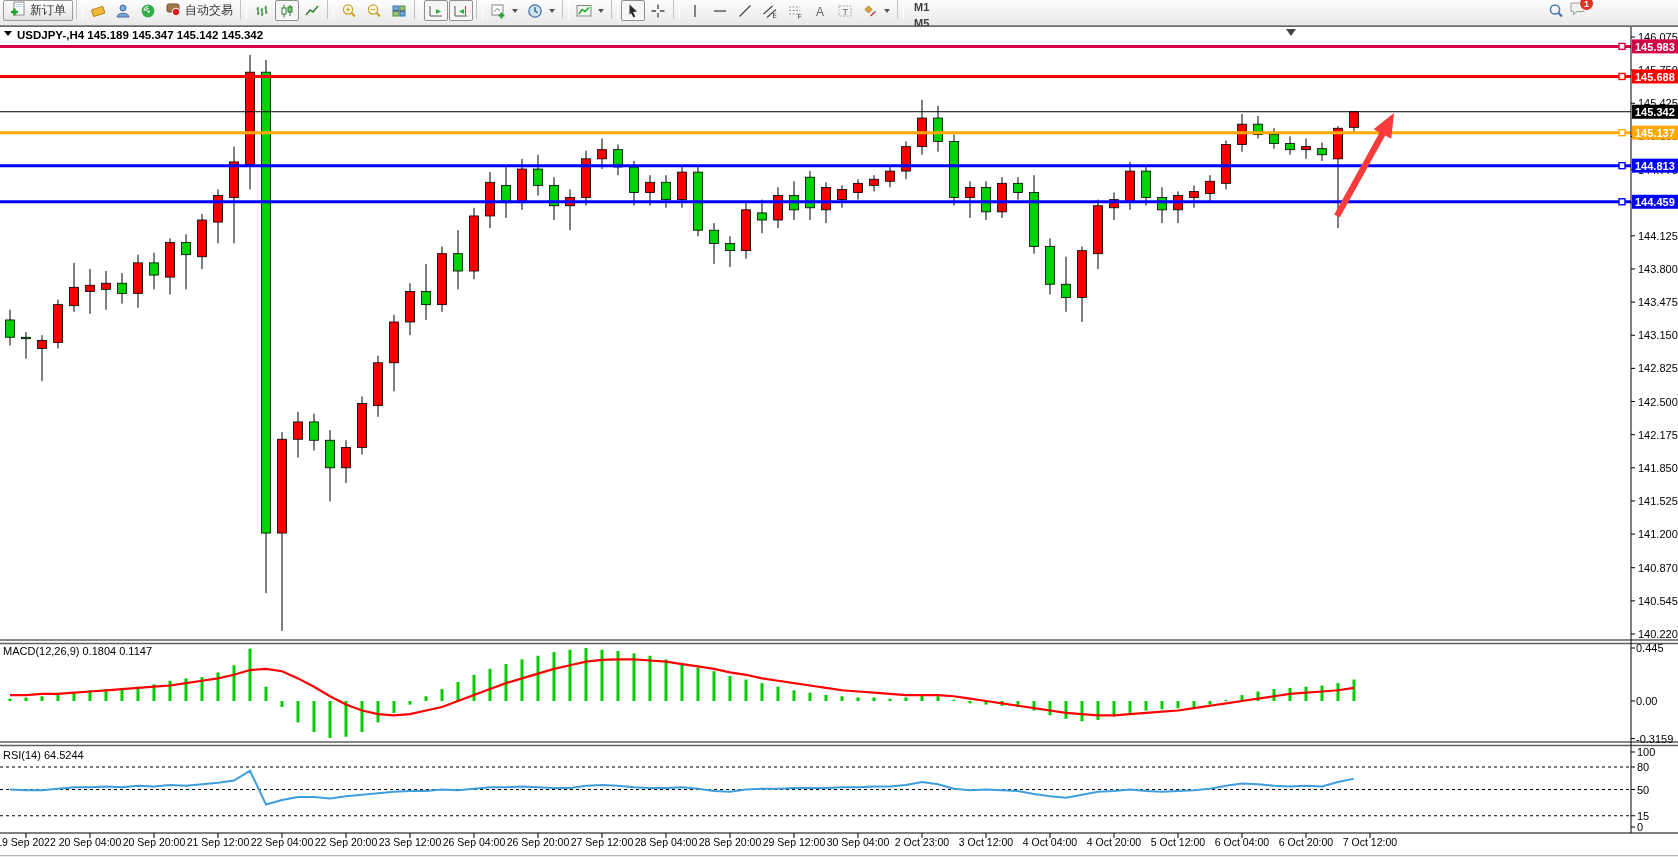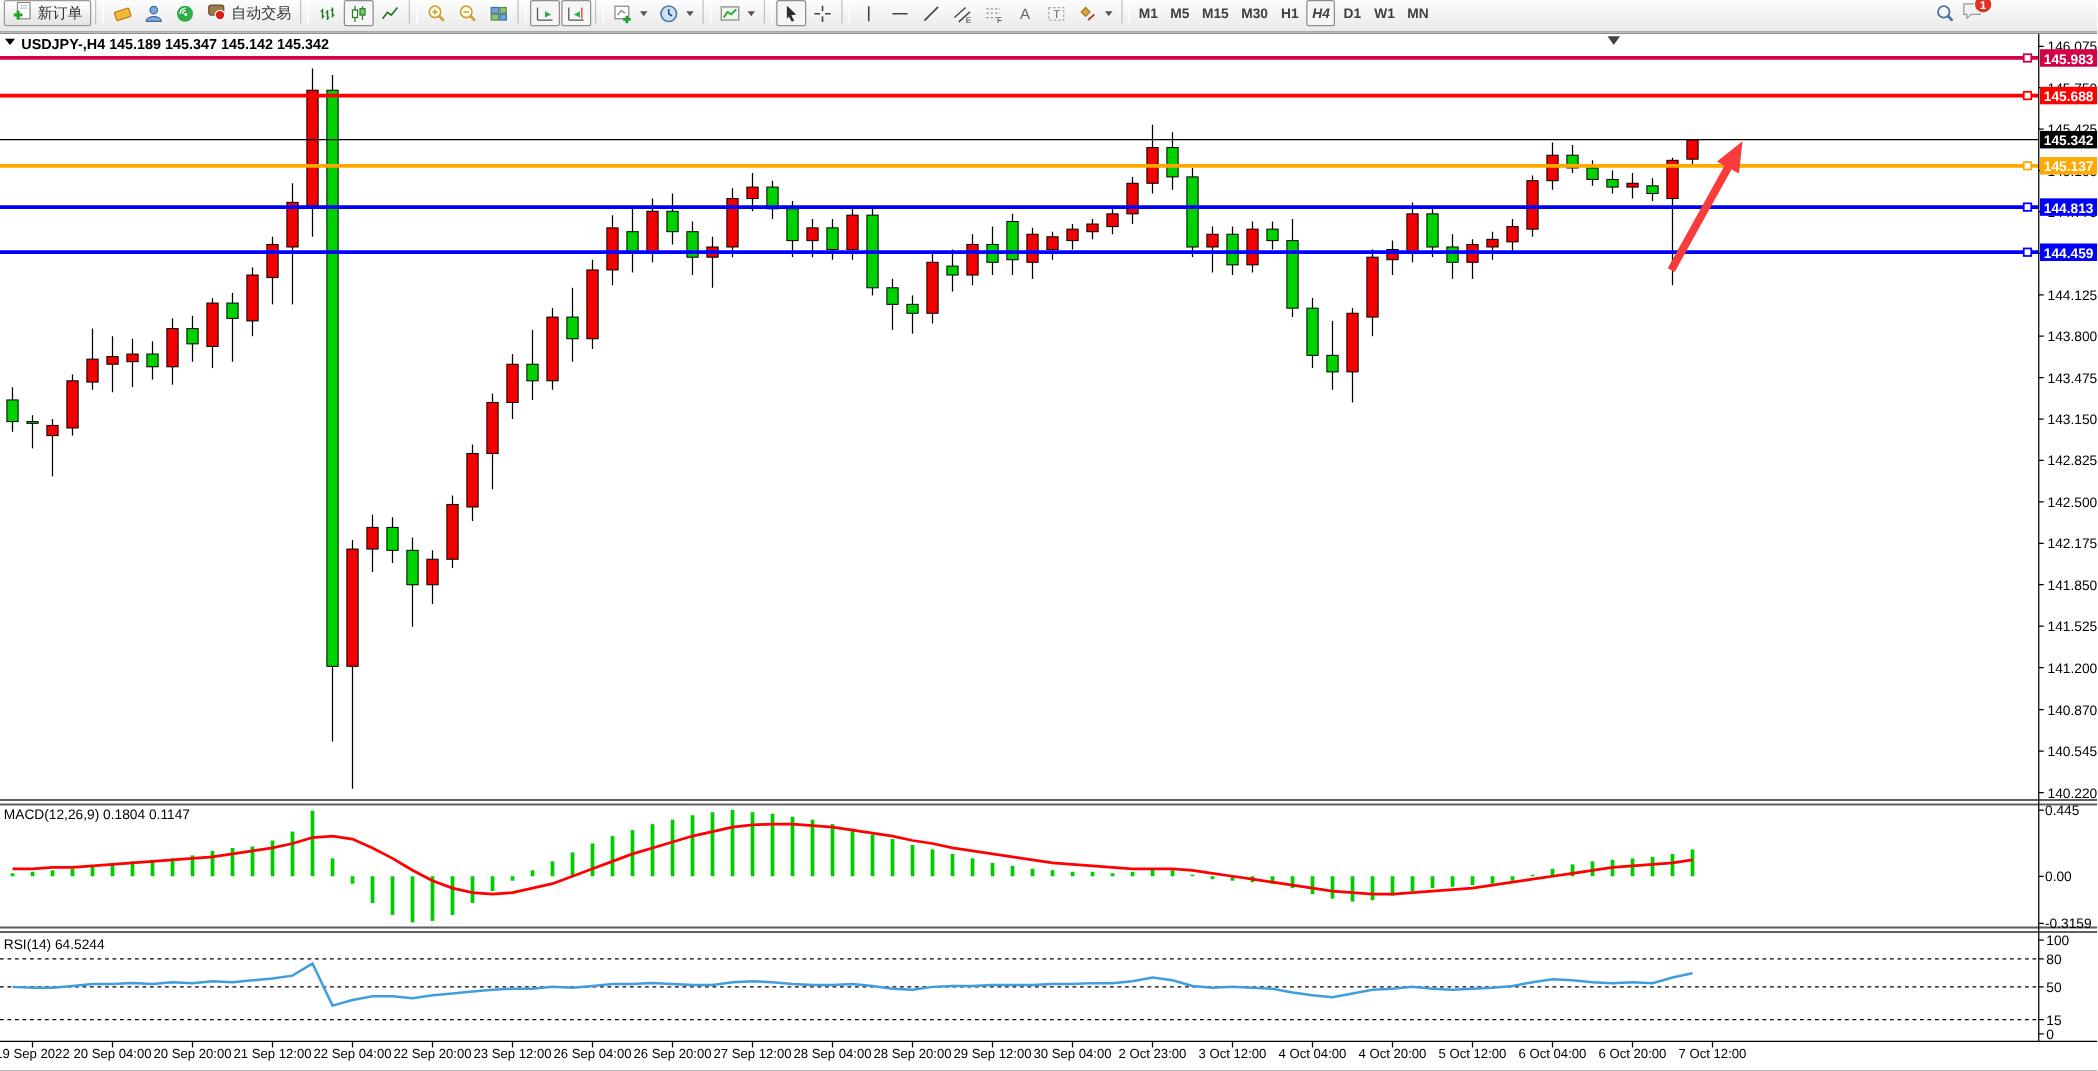--- a/index.html
+++ b/index.html
@@ -193,21 +193,21 @@
         </svg>
       </div>
     <div class="tb-btn">
         <svg width="16" height="16">
           <path d="M3 6.5L6.5 3 10 6.5 6.5 10z" fill="#dba63c" stroke="#a87c20"></path>
           <path d="M8.5 13l5-4.5" stroke="#b33" stroke-width="1.4"></path>
         </svg>
         <i class="caret"></i>
       </div>
     <div class="tb-sep"></div>
-    <div id="tf-bar" style="display:flex;gap:2px;">
+    <div id="tf-bar" style="display:flex;gap:2px;flex-direction:column;">
         <div class="tb-btn tf">M1</div>
         <div class="tb-btn tf">M5</div>
         <div class="tb-btn tf">M15</div>
         <div class="tb-btn tf">M30</div>
         <div class="tb-btn tf">H1</div>
         <div class="tb-btn tf pressed">H4</div>
         <div class="tb-btn tf">D1</div>
         <div class="tb-btn tf">W1</div>
         <div class="tb-btn tf">MN</div>
       </div>

